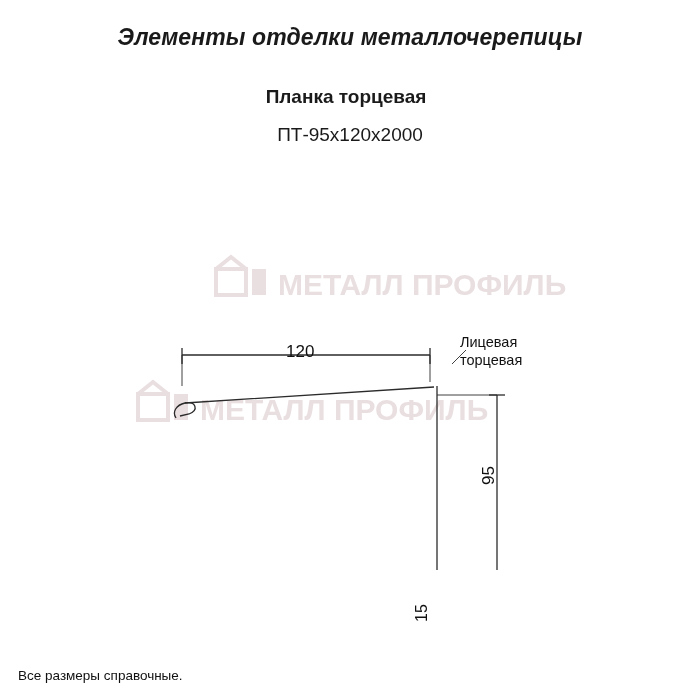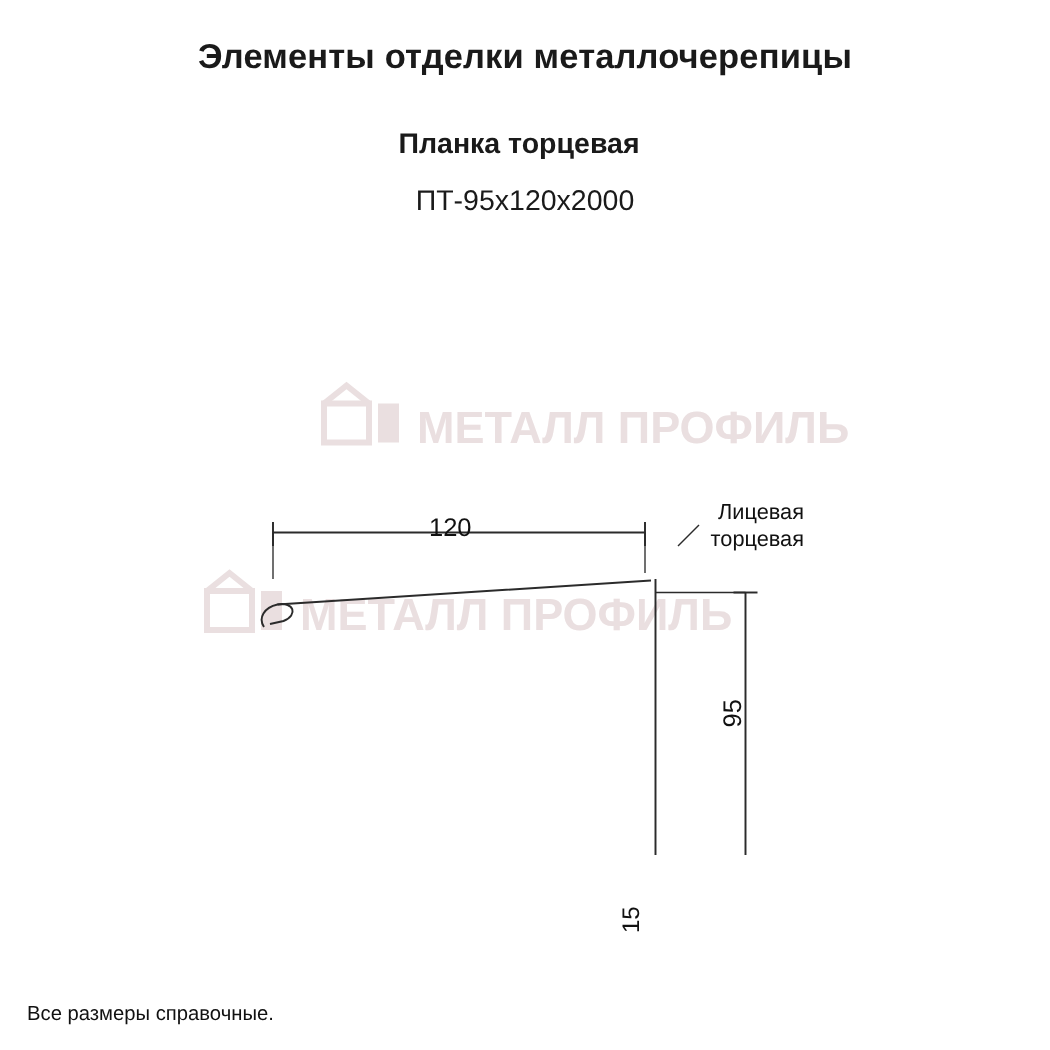--- a/index.html
+++ b/index.html
@@ -21,20 +21,21 @@
   }
   .title {
     position: absolute;
     top: 24px;
     left: 0;
     width: 700px;
     text-align: center;
     font-size: 23px;
     font-weight: bold;
     letter-spacing: 0.1px;
+    font-style: italic;
   }
   .subtitle {
     position: absolute;
     top: 86px;
     left: 0;
     width: 692px;
     text-align: center;
     font-size: 19px;
     font-weight: bold;
   }
@@ -74,21 +75,21 @@
   .footer div { white-space: nowrap; }
   .lbl {
     position: absolute;
     font-size: 17px;
     color: #111;
   }
   .lbl-120 { left: 286px; top: 192px; }
   .lbl-95  { left: 479px; top: 335px; transform: rotate(-90deg); transform-origin: left top; }
   .lbl-15  { left: 413px; top: 472px; transform: rotate(-90deg); transform-origin: left top; font-size: 16px;}
   .lbl-face {
-    left: 436px; top: 183px; font-size: 14.5px; line-height: 1.25; text-align: right; width: 100px;
+    left: 460px; top: 183px; font-size: 14.5px; line-height: 1.25; text-align: left; width: 100px;
   }
 </style>
 </head>
 <body>
 
 <div class="page">
 
   <svg class="watermark" viewBox="0 0 700 700" xmlns="http://www.w3.org/2000/svg">
     <g fill="#eadfe0" font-family="Liberation Sans, sans-serif" font-weight="bold" font-size="30">
       <g transform="translate(208,295)">

